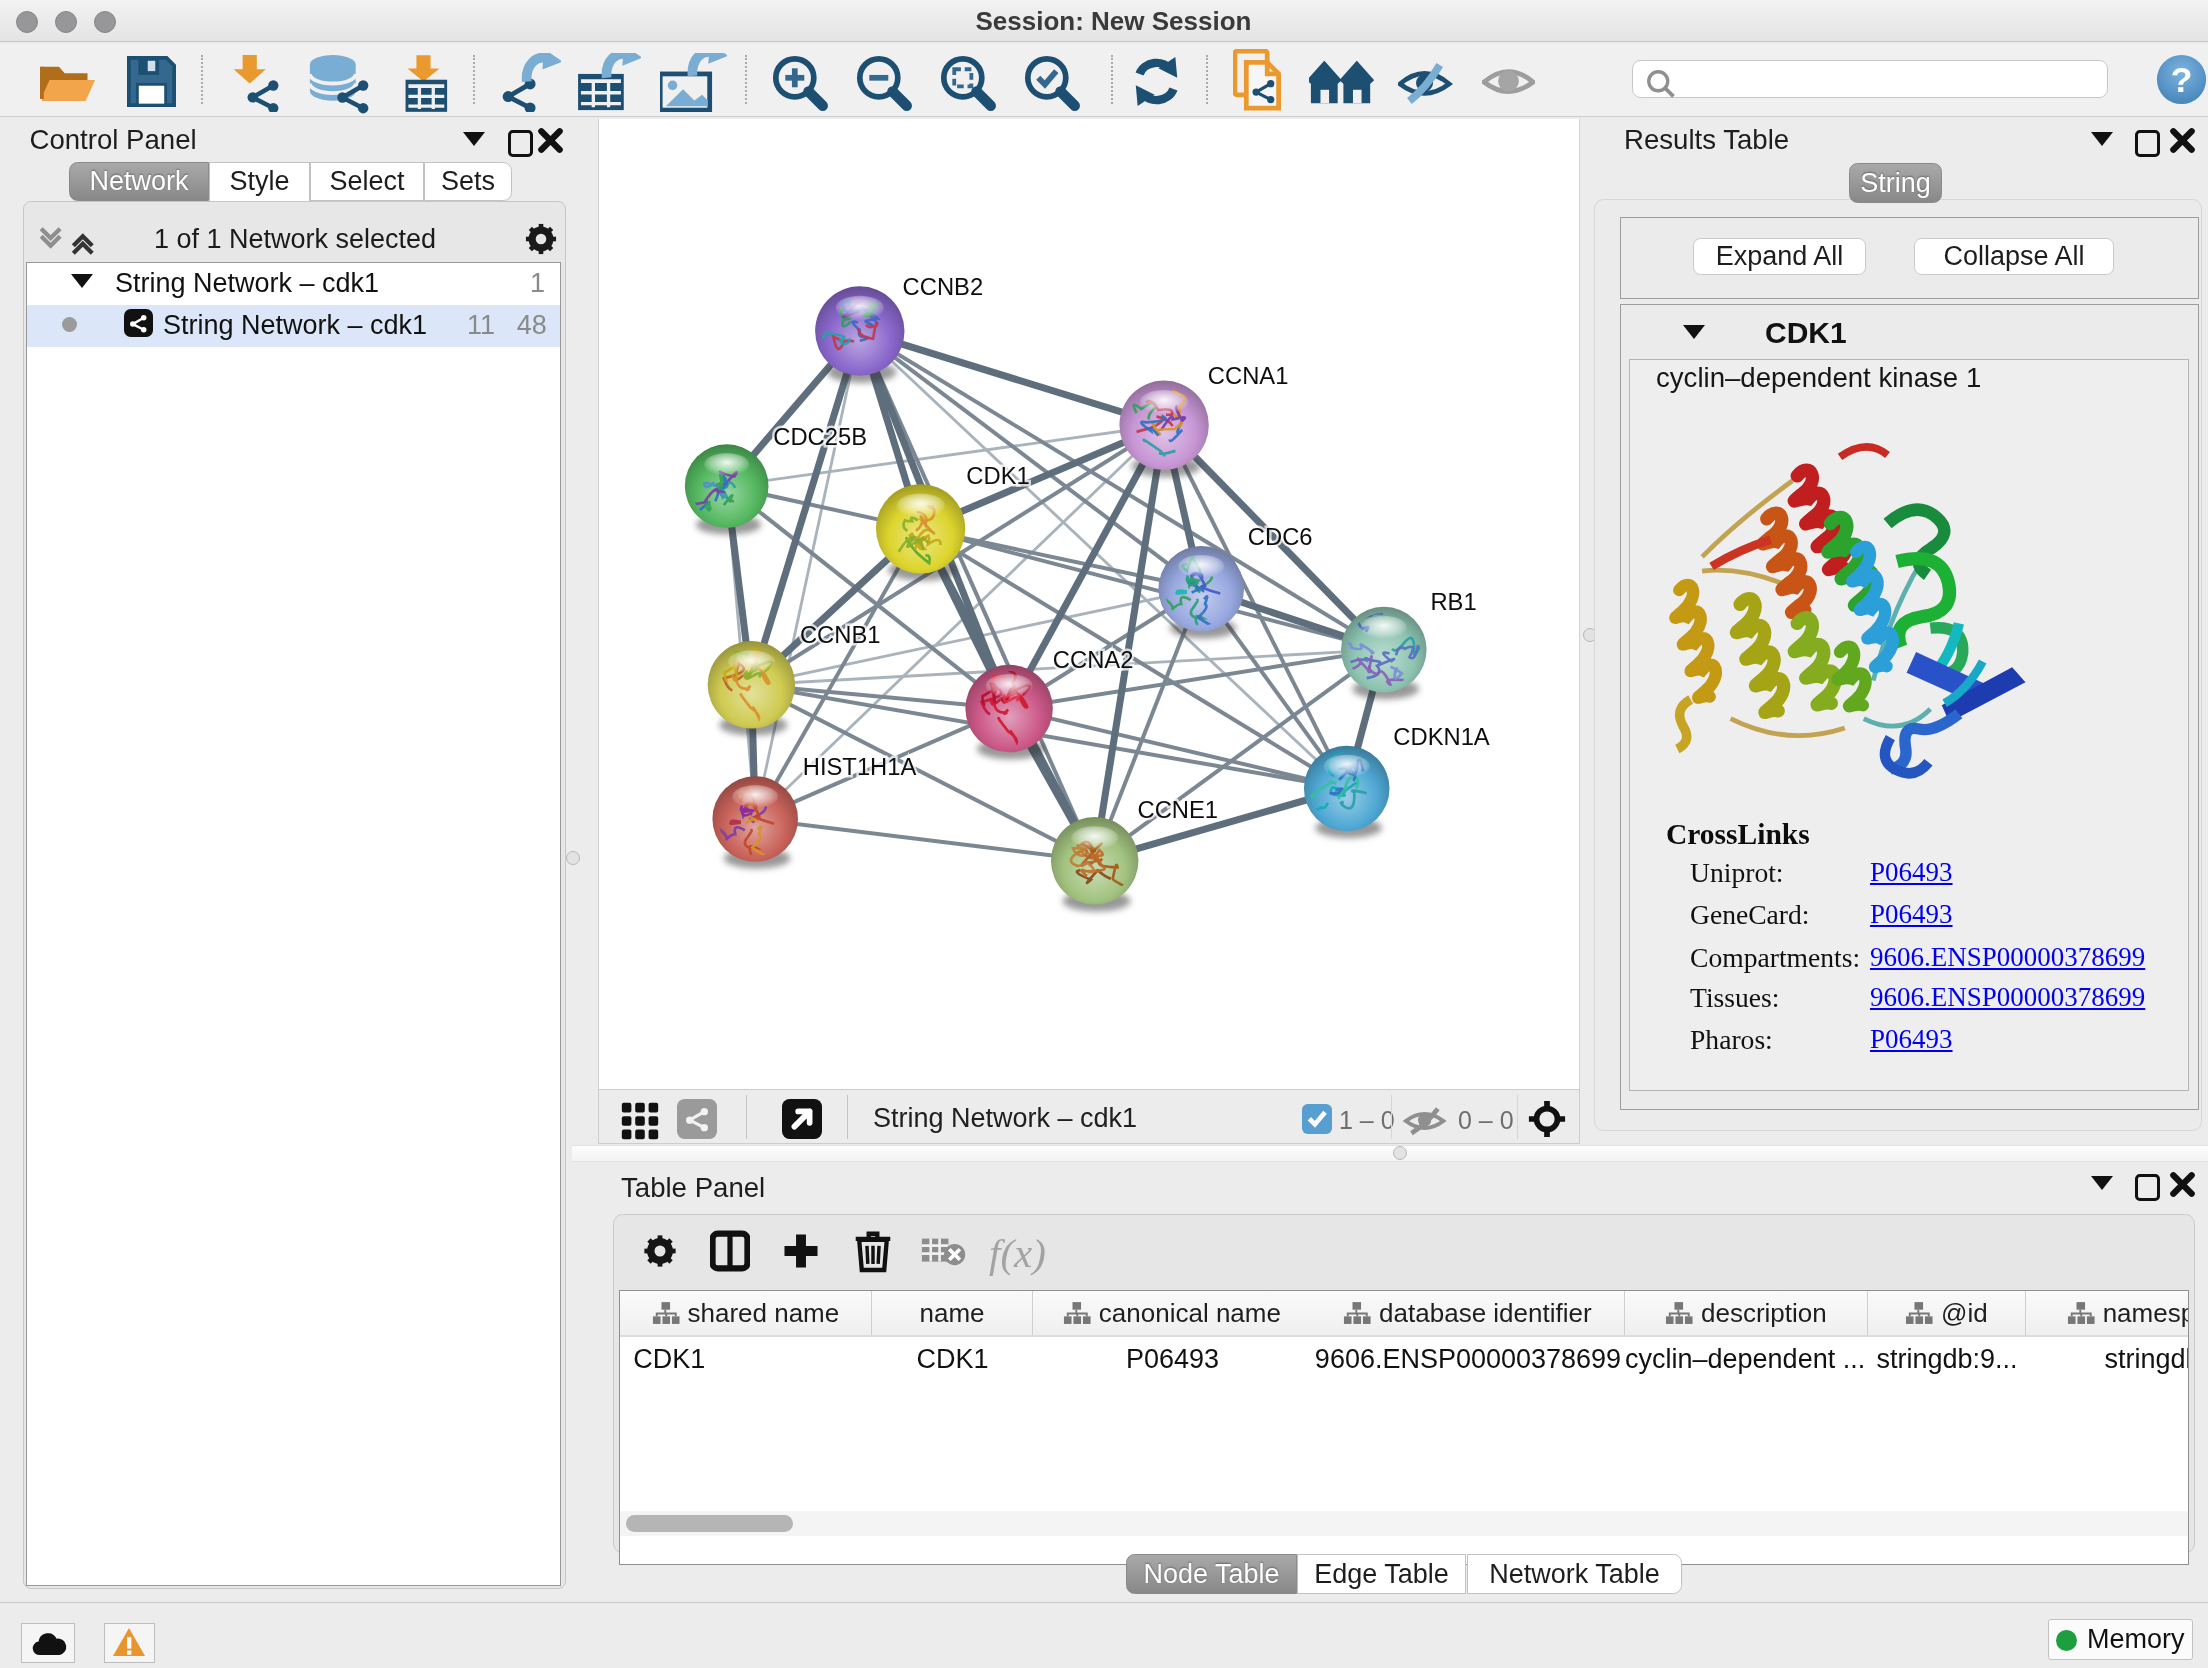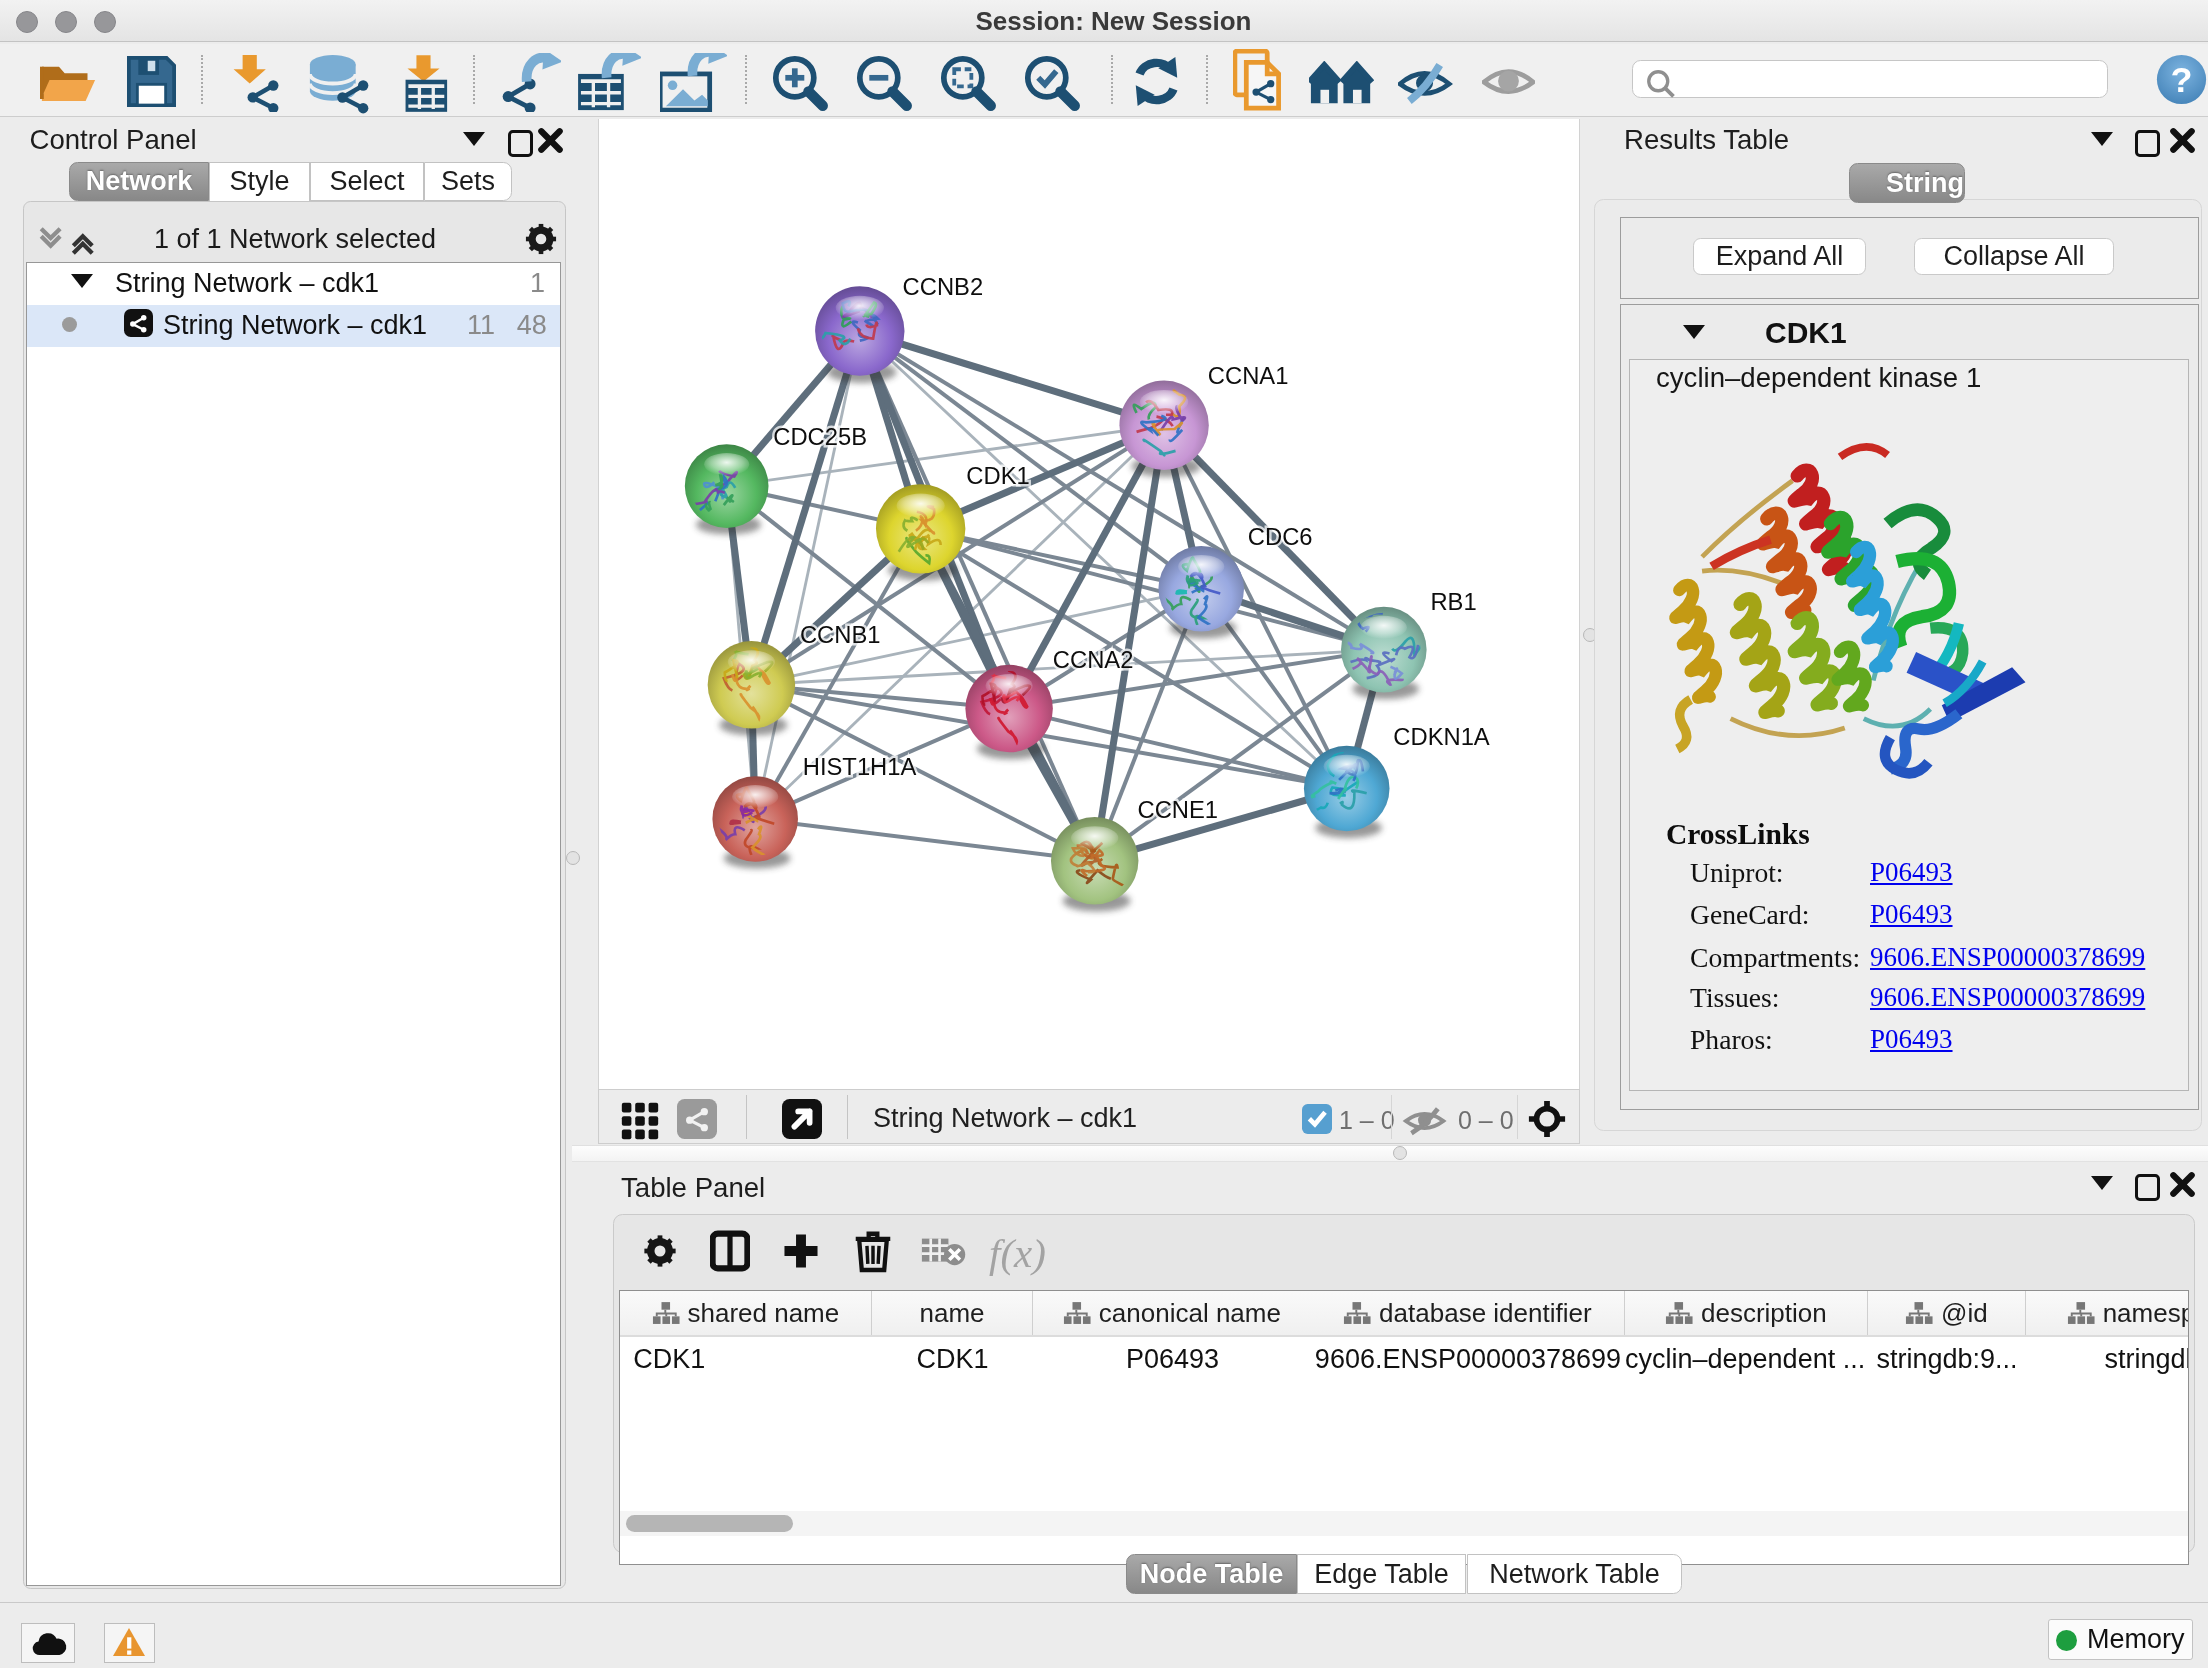--- a/index.html
+++ b/index.html
@@ -13,21 +13,21 @@
 .toolbar { left:0; top:44px; width:2208px; height:73px; background:#f0f0f0;
   border-bottom:1.9px solid #cdcdcd; }
 .tsep { position:absolute; top:11.4px; height:49px; width:0;
   border-left:2.9px dotted #a9a9a9; }
 .searchbox { position:absolute; left:1632px; top:16px; width:476px; height:38px;
   background:#fff; border:1.9px solid #c6c6c6; border-radius:8.6px; }
 .panel-title { font-size:27.6px; color:#1d1d1d; }
 .ctl-tri { width:0; height:0; border-left:11.4px solid transparent; border-right:11.4px solid transparent;
   border-top:14.3px solid #111; position:absolute; }
 .ctl-sq { position:absolute; width:25px; height:27px; border:3.3px solid #111; border-radius:4.8px; }
-.graybtn { background:linear-gradient(#a9a9a9,#888888); color:#fff;font-weight:bold; }
+.graybtn { background:linear-gradient(#a9a9a9,#888888); color:#fff; }
 .whitebtn { background:#ffffff; color:#1d1d1d; }
 .tab { position:absolute; font-size:27px; text-align:center; border:1px solid #c2c2c2; }
 .netlist { position:absolute; left:26px; top:262px; width:535px; height:1324px;
   background:#fff; border:1.9px solid #979797; }
 .canvas { left:598px; top:119px; width:982px; height:970px; background:#ffffff;
   border-left:1px solid #d2d2d2; border-right:1px solid #d2d2d2;}
 .canvasbar { left:598px; top:1089px; width:982px; height:55px; background:#ececec;
   border:1px solid #cdcdcd; }
 .cbsep { position:absolute; top:5.7px; height:44px; width:0; border-left:1.9px solid #c4c4c4; }
 .rounded-ic { position:absolute; border-radius:7.6px; }
@@ -573,21 +573,21 @@
 <div class="knob" style="left:1583px;top:628px"></div>
 
 <div class="abs panel-title" style="left:1624px;top:124px">Results Table</div>
 <div class="ctl-tri" style="left:2091px;top:132px"></div>
 <div class="ctl-sq" style="left:2135px;top:130px"></div>
 <svg class="abs" style="left:2170px;top:128px" width="25" height="25" viewBox="0 0 30 30">
     <path d="M4 4 L26 26 M26 4 L4 26" stroke="#111" stroke-width="7.5" stroke-linecap="round"></path>
   </svg>
 
 <div class="abs" style="left:1594px;top:199px;width:608px;height:932px;background:#ebebeb;border:1px solid #d6d6d6;border-radius:9.5px"></div>
-<div class="abs graybtn" style="left:1849px;top:163px;width:116px;height:40px;border-radius:8.6px;border:1px solid #8a8a8a;font-size:27px;color:#fff;text-align:right;line-height:38px;text-shadow:0 -1px 1.9px #666">String</div>
+<div class="abs graybtn" style="left:1849px;top:163px;width:93px;height:40px;border-radius:8.6px;border:1px solid #8a8a8a;font-size:27px;color:#fff;text-align:center;line-height:38px;text-shadow:0 -1px 1.9px #666">String</div>
 
 <div class="abs" style="left:1620px;top:217px;width:579px;height:82px;background:#ebebeb;border:1.9px solid #9c9c9c"></div>
 <div class="abs whitebtn" style="left:1693px;top:238px;width:173px;height:37px;border:1px solid #c9c9c9;border-radius:7.6px;font-size:27px;text-align:center;line-height:35px">Expand All</div>
 <div class="abs whitebtn" style="left:1914px;top:238px;width:200px;height:37px;border:1px solid #c9c9c9;border-radius:7.6px;font-size:27px;text-align:center;line-height:35px">Collapse All</div>
 
 <div class="abs" style="left:1620px;top:304px;width:579px;height:806px;background:#ebebeb;border:1.9px solid #9c9c9c"></div>
 <div class="ctl-tri" style="left:1683px;top:325px;border-top-color:#111"></div>
 <div class="abs" style="left:1765px;top:316px;font-size:30px;font-weight:bold;color:#111">CDK1</div>
 <div class="abs" style="left:1629px;top:359px;width:560px;height:732px;background:#eeeeee;border:1px solid #b5b5b5"></div>
 <div class="abs" style="left:1656px;top:362px;font-size:27.6px;color:#161616">cyclin–dependent kinase 1</div>

